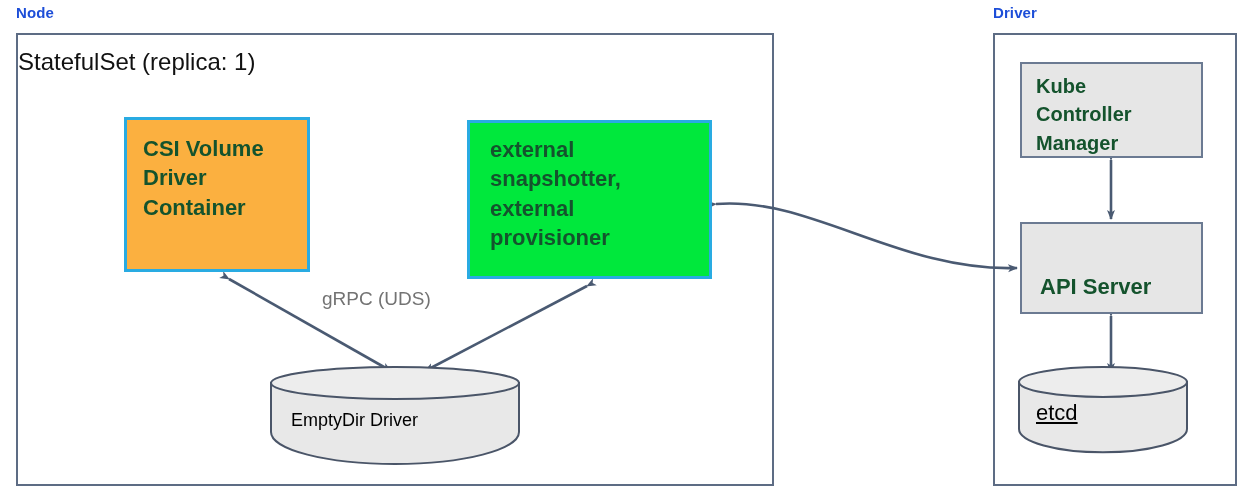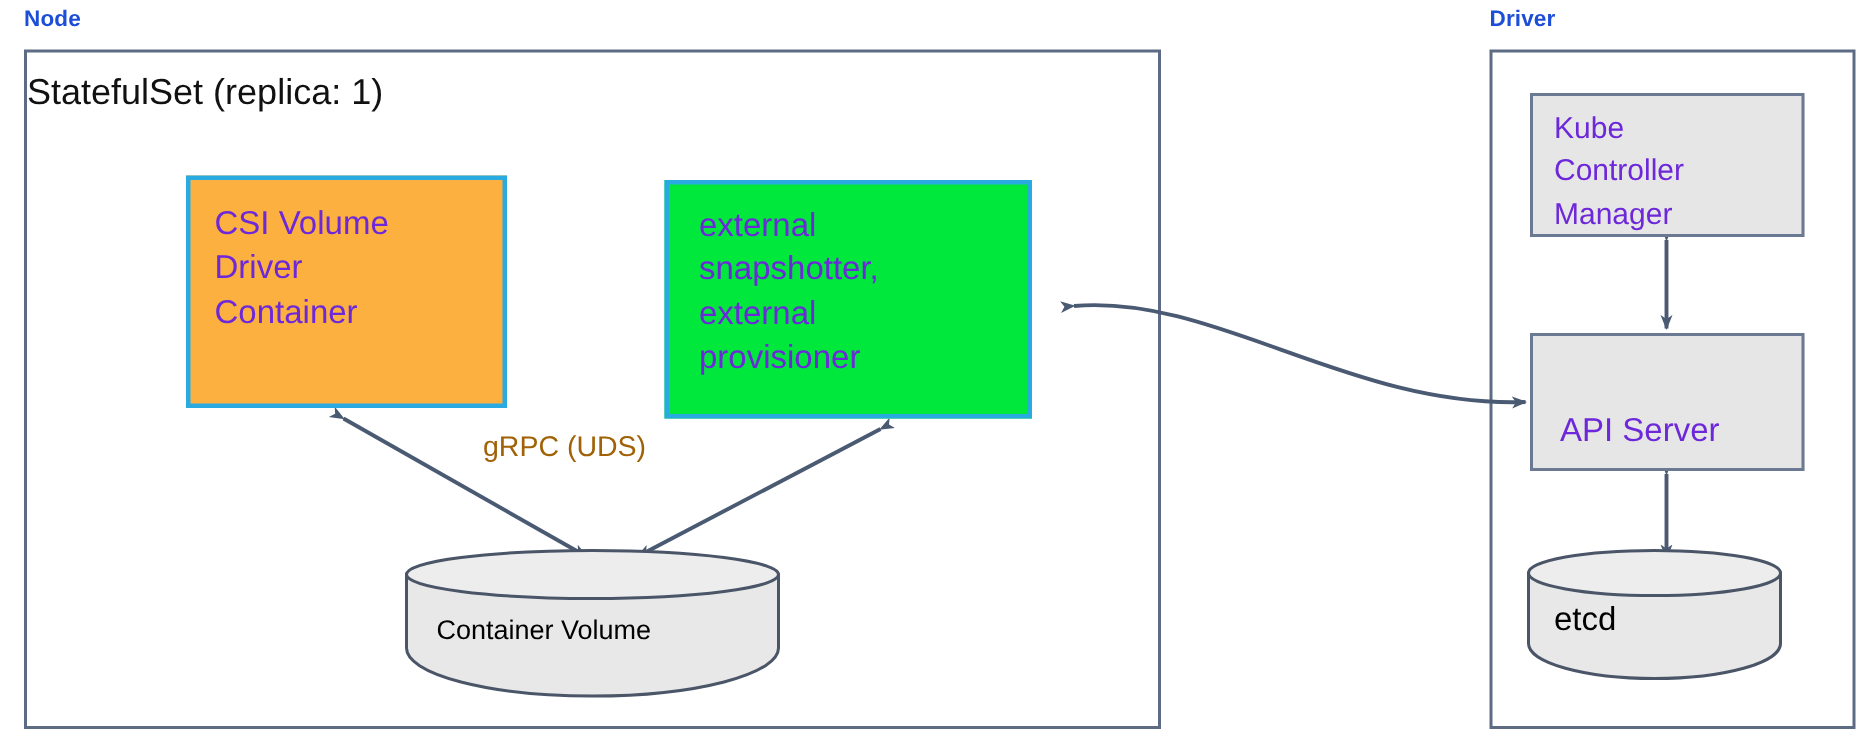--- a/index.html
+++ b/index.html
@@ -40,22 +40,23 @@
   .node-box {
     position: absolute;
     box-sizing: border-box;
     display: flex;
     align-items: flex-start;
     justify-content: flex-start;
   }
   .node-box .txt {
     font-size: 22px;
     line-height: 1.33;
-    color: #6d28d9;
+    color: #14532d;
     white-space: pre-line;
+    font-weight: bold;
   }
   .box-orange {
     background: #FBB040;
     border: 3px solid #29ABE2;
   }
   .box-green {
     background: #00E83C;
     border: 3px solid #29ABE2;
   }
   .box-gray {
@@ -64,21 +65,21 @@
   }
   .cyl-label {
     position: absolute;
     font-size: 18px;
     color: #000000;
     white-space: nowrap;
   }
   .edge-label {
     position: absolute;
     font-size: 19px;
-    color: #a16207;
+    color: #737373;
     white-space: nowrap;
   }
   svg.overlay {
     position: absolute;
     left: 0;
     top: 0;
     width: 1250px;
     height: 496px;
     pointer-events: none;
   }
@@ -132,42 +133,42 @@
       <path d="M271,383 L271,432 A62,16 0 0 0 519,432 L519,383 Z" fill="#E8E8E8" stroke="#4a5568" stroke-width="2"></path>
       <ellipse cx="395" cy="383" rx="124" ry="16" fill="#EDEDED" stroke="#4a5568" stroke-width="2"></ellipse>
     </g>
 
     <g>
       <path d="M1019,382 L1019,429 A54,15 0 0 0 1187,429 L1187,382 Z" fill="#E8E8E8" stroke="#4a5568" stroke-width="2"></path>
       <ellipse cx="1103" cy="382" rx="84" ry="15" fill="#EDEDED" stroke="#4a5568" stroke-width="2"></ellipse>
     </g>
   </svg>
 
-  <div class="node-box box-orange" style="left:124px; top:117px; width:214px; height:155px; padding:14px 0 0 16px;">
+  <div class="node-box box-orange" style="left:124px; top:117px; width:186px; height:155px; padding:14px 0 0 16px;">
     <span class="txt">CSI Volume
 Driver
 Container</span>
   </div>
 
-  <div class="node-box box-green" style="left:443px; top:120px; width:245px; height:159px; padding:12px 0 0 20px;">
+  <div class="node-box box-green" style="left:467px; top:120px; width:245px; height:159px; padding:12px 0 0 20px;">
     <span class="txt">external
 snapshotter,
 external
 provisioner</span>
   </div>
 
   <div class="node-box box-gray" style="left:1020px; top:62px; width:183px; height:96px; padding:8px 0 0 14px;">
     <span class="txt" style="font-size:20px; line-height:1.42;">Kube
 Controller
 Manager</span>
   </div>
 
   <div class="node-box box-gray" style="left:1020px; top:222px; width:183px; height:92px; align-items:center; padding-left:18px;">
     <span class="txt" style="font-size:22px;margin-top:37px;">API Server</span>
   </div>
 
-  <div class="cyl-label" style="left:291px; top:410px;">Container Volume</div>
+  <div class="cyl-label" style="left:291px; top:410px;">EmptyDir Driver</div>
 
-  <div class="cyl-label" style="left:1036px; top:400px; font-size:22px;">etcd</div>
+  <div class="cyl-label" style="left:1036px; top:400px; font-size:22px;text-decoration:underline;">etcd</div>
 
   <div class="edge-label" style="left:322px; top:288px;">gRPC (UDS)</div>
 
 </div>
 
 </body></html>

